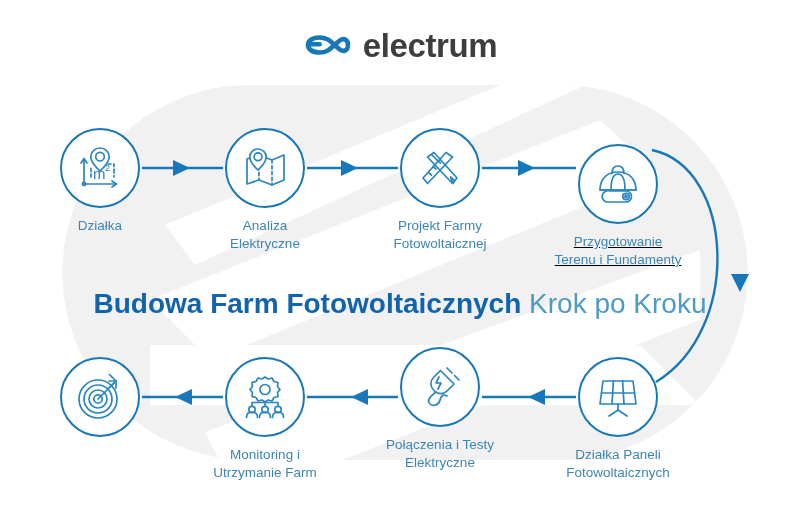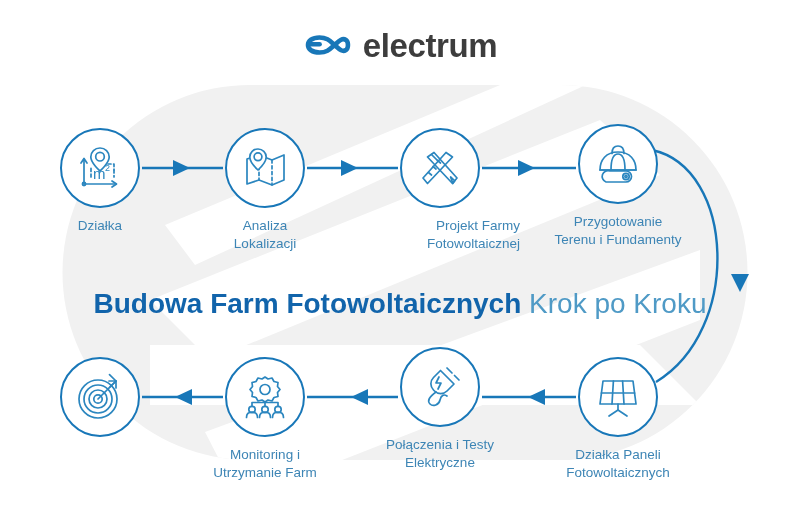--- a/index.html
+++ b/index.html
@@ -206,44 +206,44 @@
         <g fill="none" stroke="#2b86bf" stroke-width="1.7" stroke-linecap="round" stroke-linejoin="round">
           <path d="M 6 15 L 18 11 L 31 16 L 43 11 L 43 36 L 31 41 L 18 36 L 6 40 Z"></path>
           <path d="M 18 11 L 18 36" stroke-dasharray="3,2.8"></path>
           <path d="M 31 16 L 31 41" stroke-dasharray="3,2.8"></path>
           <path d="M 17 5 C 12.4 5 8.8 8.6 8.8 13 C 8.8 18.4 17 26 17 26 C 17 26 25.2 18.4 25.2 13 C 25.2 8.6 21.6 5 17 5 Z" fill="#ffffff"></path>
           <circle cx="17" cy="12.8" r="3.9" fill="#ffffff"></circle>
         </g>
       </svg>
     </div>
     <div class="step-label">Analiza
-Lokalizacji</div>
-  </div>
-
-  <div class="step" style="left:440px; top:128px;text-align:right;">
+Elektryczne</div>
+  </div>
+
+  <div class="step" style="left:440px; top:128px;">
     <div class="step-circle">
       <svg width="48" height="48" viewBox="0 0 48 48">
         <g fill="none" stroke="#2b86bf" stroke-width="1.7" stroke-linecap="round" stroke-linejoin="round">
 
           <path d="M 11.5 39.5 L 7 34 L 30 8.5 L 36.5 13 Z"></path>
           <path d="M 12.5 28.5 L 15.5 31"></path>
           <path d="M 17 22.5 L 20 25"></path>
           <path d="M 21.5 16.5 L 24.5 19"></path>
 
           <path d="M 36.5 39.5 L 41 34 L 18 8.5 L 11.5 13 Z"></path>
           <path d="M 15.5 10.5 L 21.5 16.5"></path>
           <path d="M 36.8 39.4 L 38.8 36.8 L 34.6 33 Z" fill="none"></path>
         </g>
       </svg>
     </div>
     <div class="step-label">Projekt Farmy
 Fotowoltaicznej</div>
   </div>
 
-  <div class="step" style="left:618px; top:124px;">
+  <div class="step" style="left:618px; top:144px;text-decoration:underline;">
     <div class="step-circle">
       <svg width="48" height="48" viewBox="0 0 48 48">
         <g fill="none" stroke="#2b86bf" stroke-width="1.7" stroke-linecap="round" stroke-linejoin="round">
           <path d="M 6 30 C 6 20 12 12 24 12 C 36 12 42 20 42 30 Z"></path>
           <path d="M 6 30 L 42 30"></path>
           <path d="M 18 13.5 C 18 8.5 20 6 24 6 C 28 6 30 8.5 30 13.5"></path>
           <path d="M 17 30 C 17 20 19 14 24 14 C 29 14 31 20 31 30"></path>
 
           <path d="M 12 42 L 32 42 A 5.5 5.5 0 0 0 32 31 L 16 31 A 5.5 5.5 0 0 0 12 42 Z"></path>
           <circle cx="32" cy="36.5" r="3.2"></circle>

